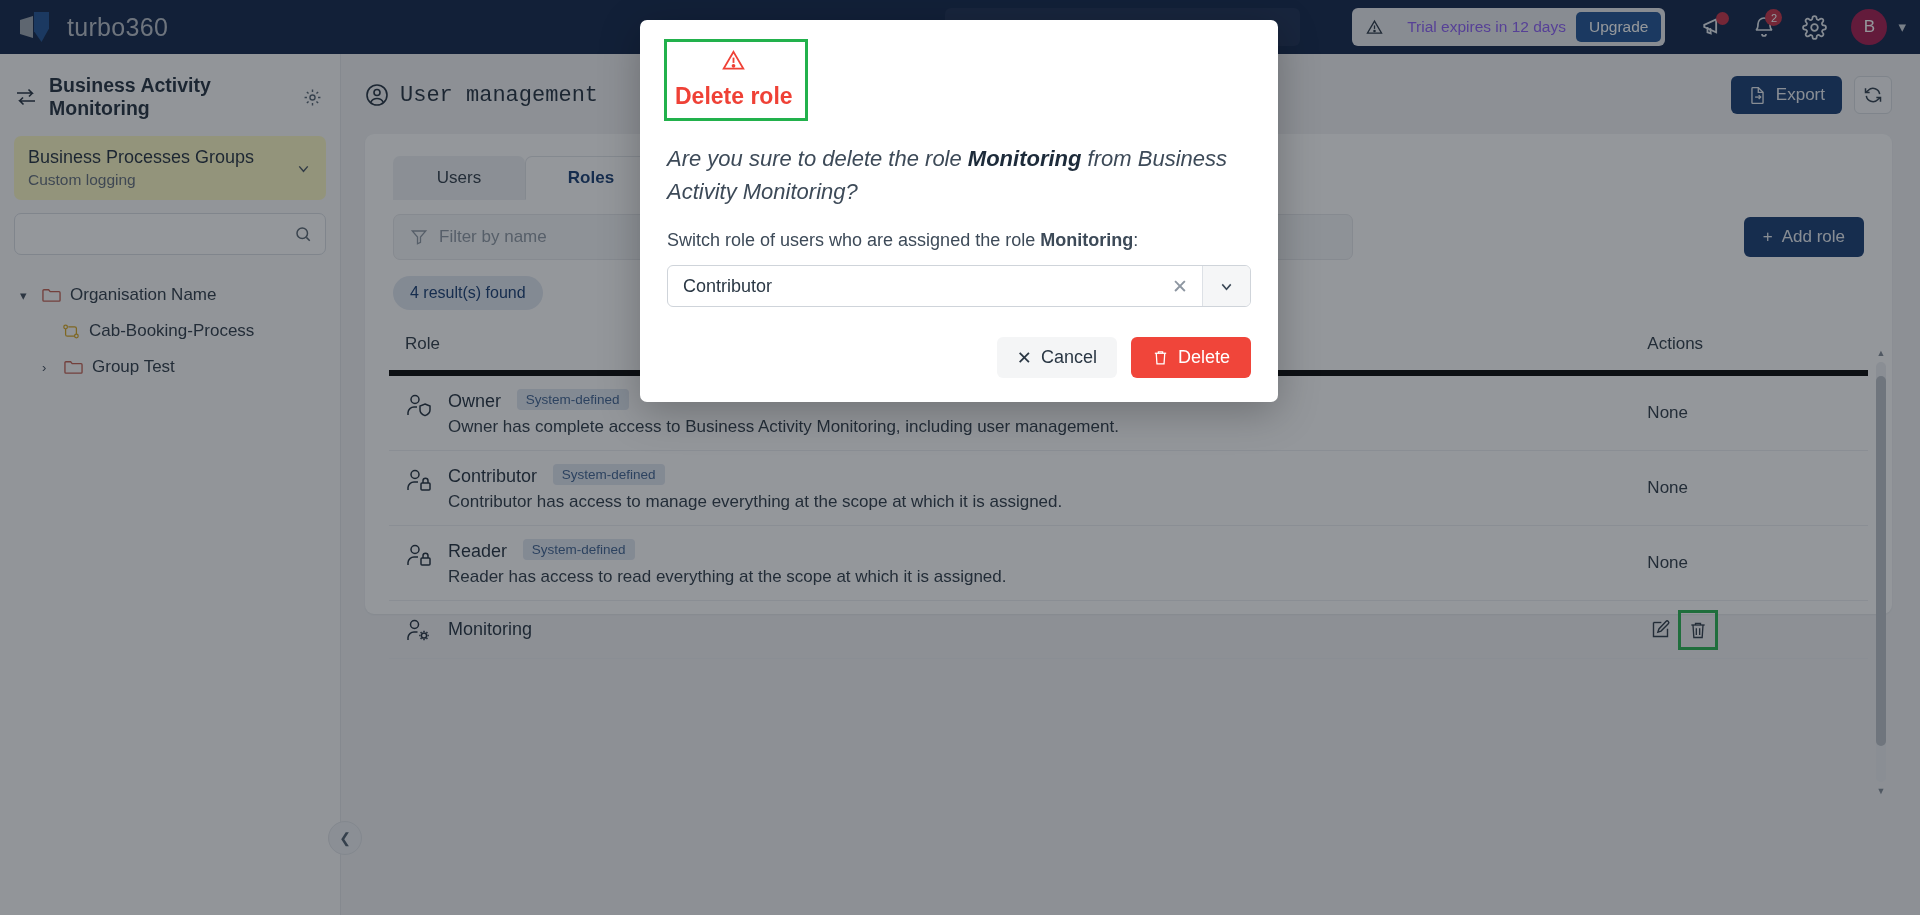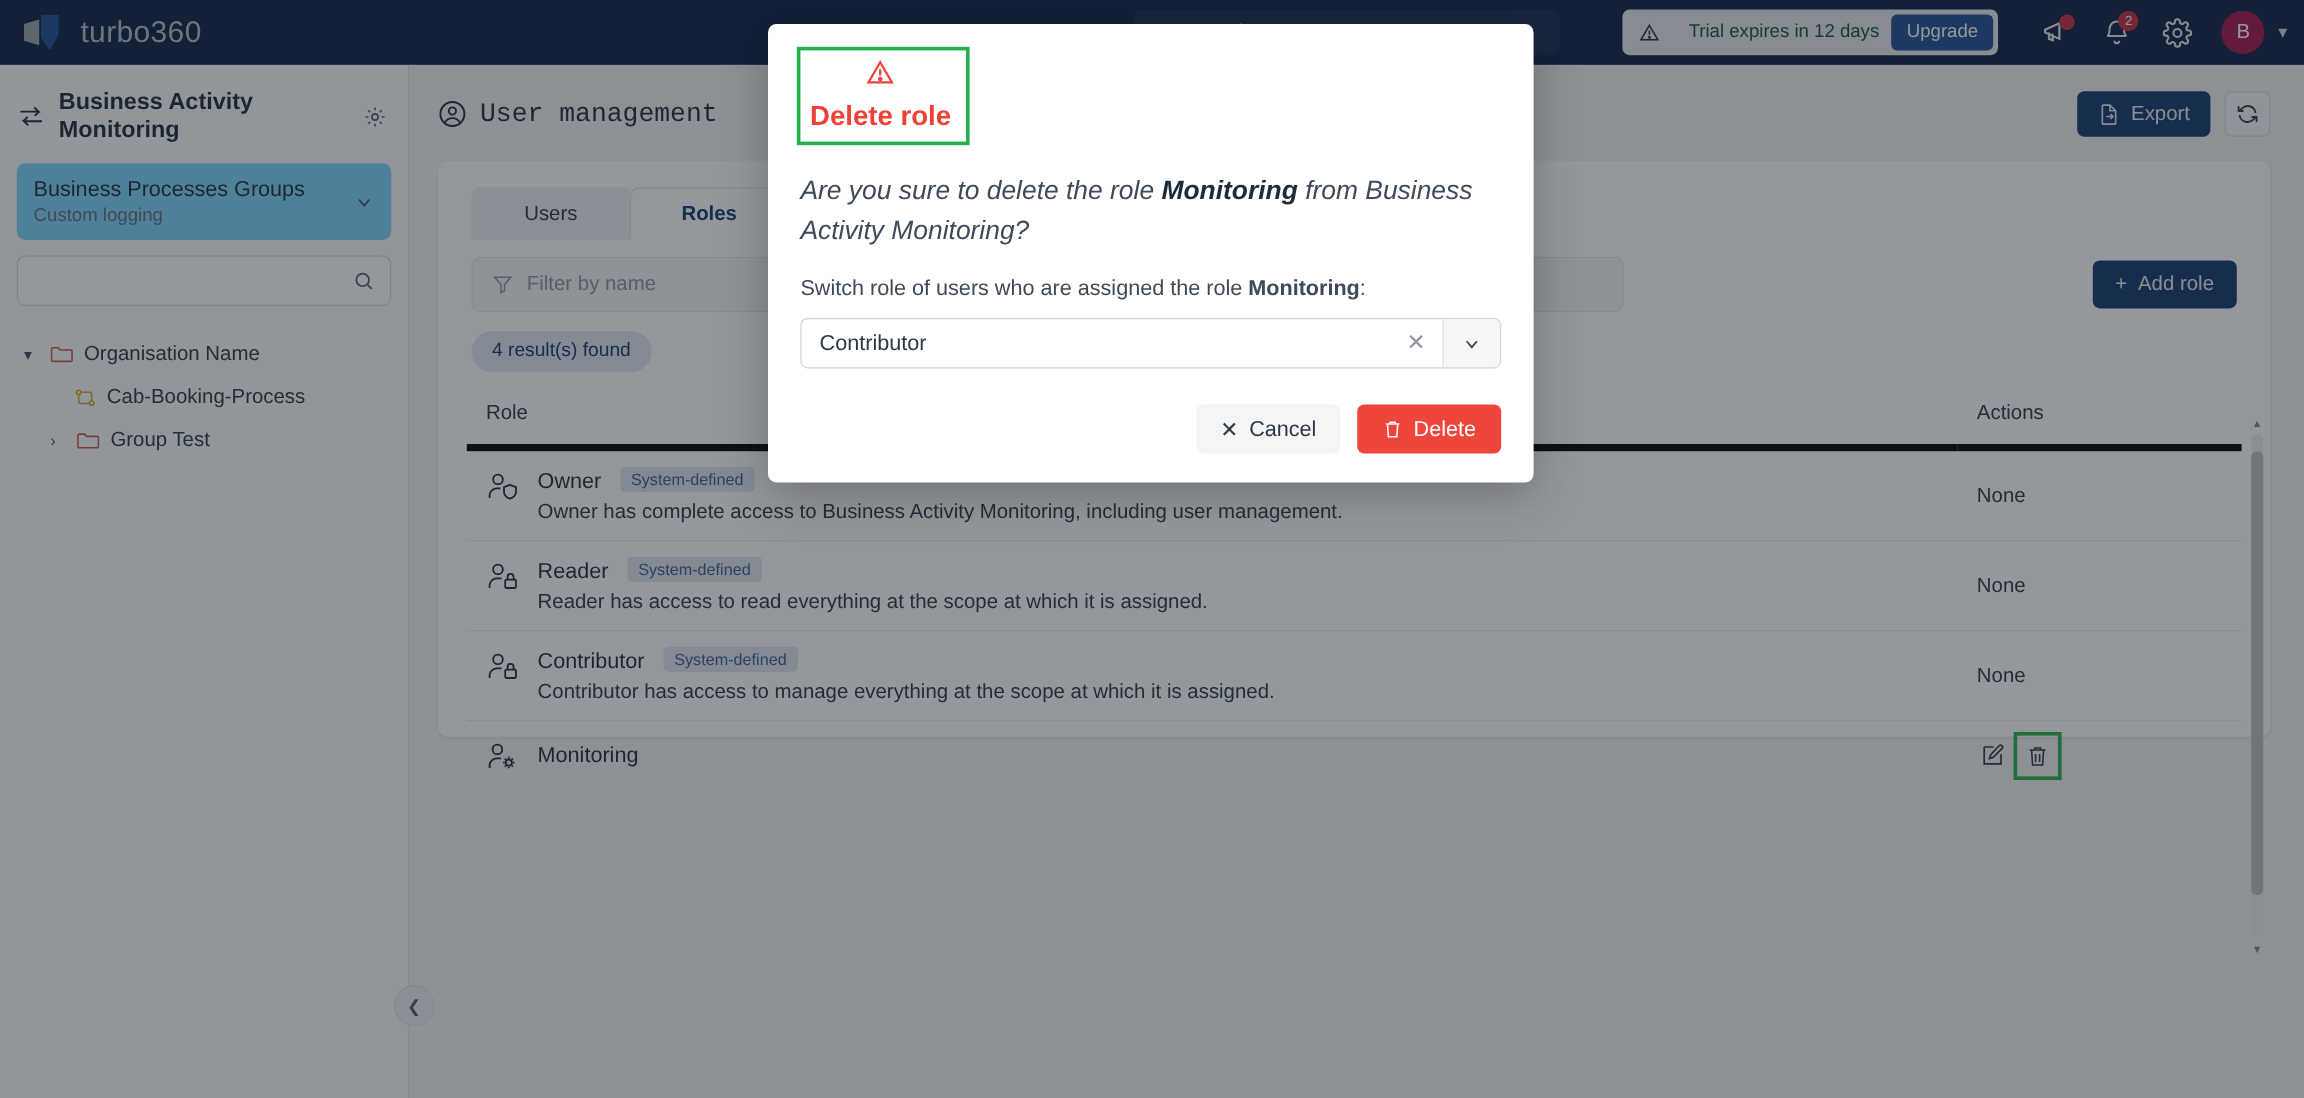--- a/index.html
+++ b/index.html
@@ -30,42 +30,42 @@
     background: #15294e; border-radius: 6px; display: flex; align-items: center;
     padding: 0 14px; gap: 10px; color: #8793a5; font-size: 17px;
   }
 
   .topbar-right { position: absolute; right: 14px; top: 0; height: 54px;
      display: flex; align-items: center; gap: 4px; }
   .trial-pill {
     background: #e9ebef; border-radius: 6px; height: 38px; display: flex;
     align-items: center; padding: 0 4px 0 14px; gap: 10px; margin-right: 22px;
   }
-  .trial-text { color: #14532d; font-size: 15.5px; display:flex; align-items:center; gap:24px; }
+  .trial-text { color: #8b5cf6; font-size: 15.5px; display:flex; align-items:center; gap:24px; }
   .upgrade-btn { background: #1b4f91; color: #fff; border: none; border-radius: 5px;
      height: 30px; padding: 0 13px; font-size: 15.5px; font-family: inherit; cursor: pointer; }
   .ticon { position: relative; width: 46px; height: 46px; display: flex;
      align-items: center; justify-content: center; cursor: pointer; }
   .badge-dot { position: absolute; top: 8px; right: 8px; width: 13px; height: 13px;
      border-radius: 50%; background: #c42c42; }
   .badge-num { position: absolute; top: 5px; right: 5px; min-width: 17px; height: 17px;
      border-radius: 50%; background: #c42c42; color: #fff; font-size: 11px;
      display: flex; align-items: center; justify-content: center; }
   .avatar { width: 36px; height: 36px; border-radius: 50%; background: #a3154a;
      color: #fff; display: flex; align-items: center; justify-content: center;
      font-size: 17px; margin-left: 10px; }
   .chev-down { color: #ccd3dc; font-size: 15px; margin-left: 7px; cursor: pointer; }
 
   
   .sidebar { position: absolute; left: 0; top: 54px; width: 341px; height: 861px;
      background: #fbfbfc; border-right: 1px solid #e3e5e9; }
   .sb-header { display: flex; align-items: center; gap: 11px; padding: 20px 18px 0 14px; }
   .sb-title { font-size: 19.5px; color: #1d2b3a; font-weight: 600; flex: 1; }
   .sb-gear { color: #52616f; cursor: pointer; }
-  .sb-card { margin: 16px 14px 0 14px; background: #7dd3fc; border-radius: 7px;
+  .sb-card { margin: 16px 14px 0 14px; background: #fef9c3; border-radius: 7px;
      padding: 11px 14px; display: flex; align-items: center; cursor: pointer; }
   .sb-card-main { flex: 1; }
   .sb-card-t { font-size: 18px; color: #1d2b3a; }
   .sb-card-s { font-size: 15.5px; color: #5f6b78; margin-top: 3px; }
   .sb-search { margin: 13px 14px 0 14px; height: 42px; border: 1px solid #d9dde3;
      border-radius: 7px; display: flex; align-items: center; padding: 0 13px;
      background: #fff; }
   .sb-search input { flex: 1; border: none; outline: none; font-size: 16px;
      font-family: inherit; color: #1d2b3a; background: transparent; }
   .tree { margin-top: 22px; }
@@ -400,47 +400,47 @@
                 <span class="role-icon">
                   <svg width="28" height="28" viewBox="0 0 28 28" fill="none" stroke="#1d2b3a" stroke-width="1.5">
                     <circle cx="10" cy="7.5" r="4"></circle>
                     <path d="M3 23v-2.5A6 6 0 0 1 9 15h4"></path>
                     <rect x="16" y="16" width="9" height="7" rx="1"></rect>
                     <path d="M18 16v-2.2a2.5 2.5 0 0 1 5 0V16"></path>
                   </svg>
                 </span>
                 <div>
                   <div>
-                    <span class="role-name">Reader</span>
+                    <span class="role-name">Contributor</span>
                     <span class="tag">System-defined</span>
                   </div>
-                  <div class="role-desc">Reader has access to read everything at the scope at which it is assigned.</div>
+                  <div class="role-desc">Contributor has access to manage everything at the scope at which it is assigned.</div>
                 </div>
               </div>
             </td>
             <td>None</td>
           </tr>
 
           <tr>
             <td>
               <div class="role-cell">
                 <span class="role-icon">
                   <svg width="28" height="28" viewBox="0 0 28 28" fill="none" stroke="#1d2b3a" stroke-width="1.5">
                     <circle cx="10" cy="7.5" r="4"></circle>
                     <path d="M3 23v-2.5A6 6 0 0 1 9 15h4"></path>
                     <rect x="16" y="16" width="9" height="7" rx="1"></rect>
                     <path d="M18 16v-2.2a2.5 2.5 0 0 1 5 0V16"></path>
                   </svg>
                 </span>
                 <div>
                   <div>
-                    <span class="role-name">Contributor</span>
+                    <span class="role-name">Reader</span>
                     <span class="tag">System-defined</span>
                   </div>
-                  <div class="role-desc">Contributor has access to manage everything at the scope at which it is assigned.</div>
+                  <div class="role-desc">Reader has access to read everything at the scope at which it is assigned.</div>
                 </div>
               </div>
             </td>
             <td>None</td>
           </tr>
 
           <tr>
             <td>
               <div class="role-cell" style="align-items:center">
                 <span class="role-icon">

